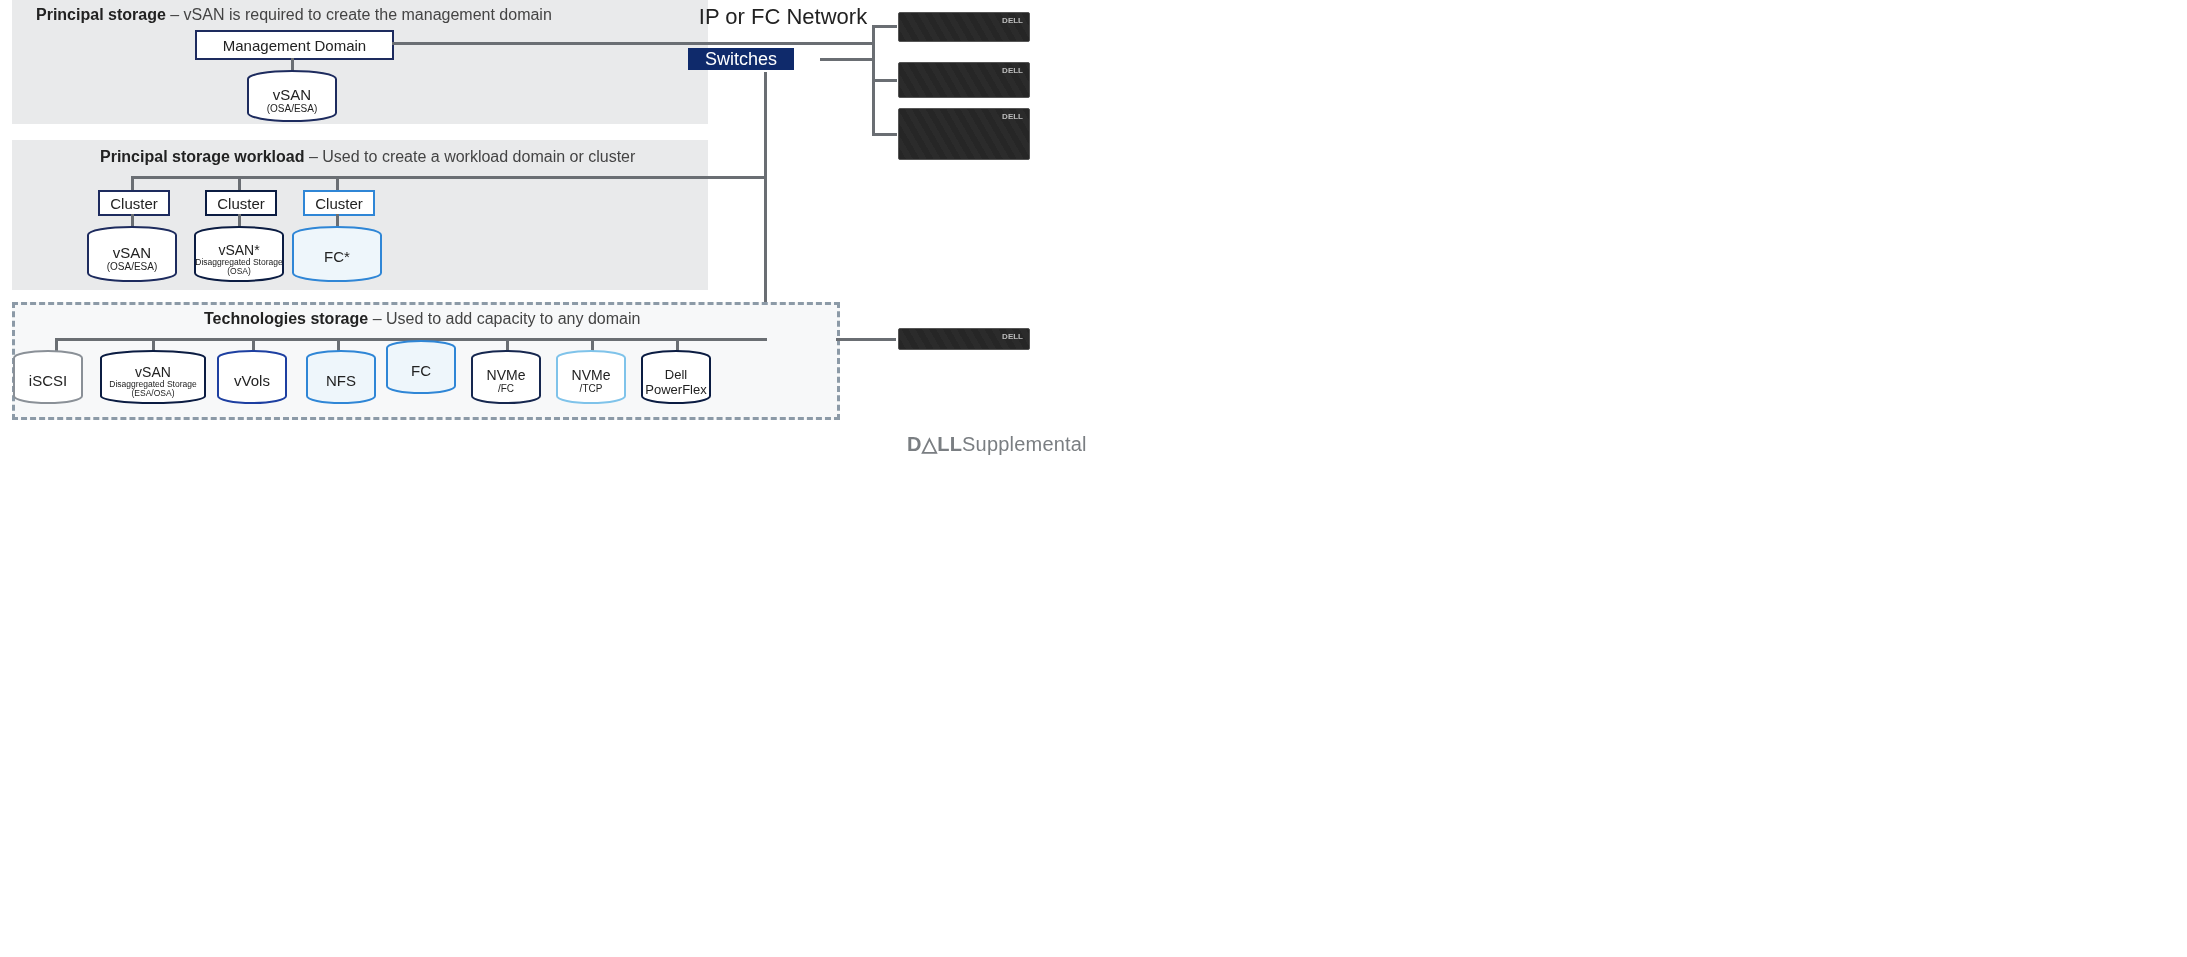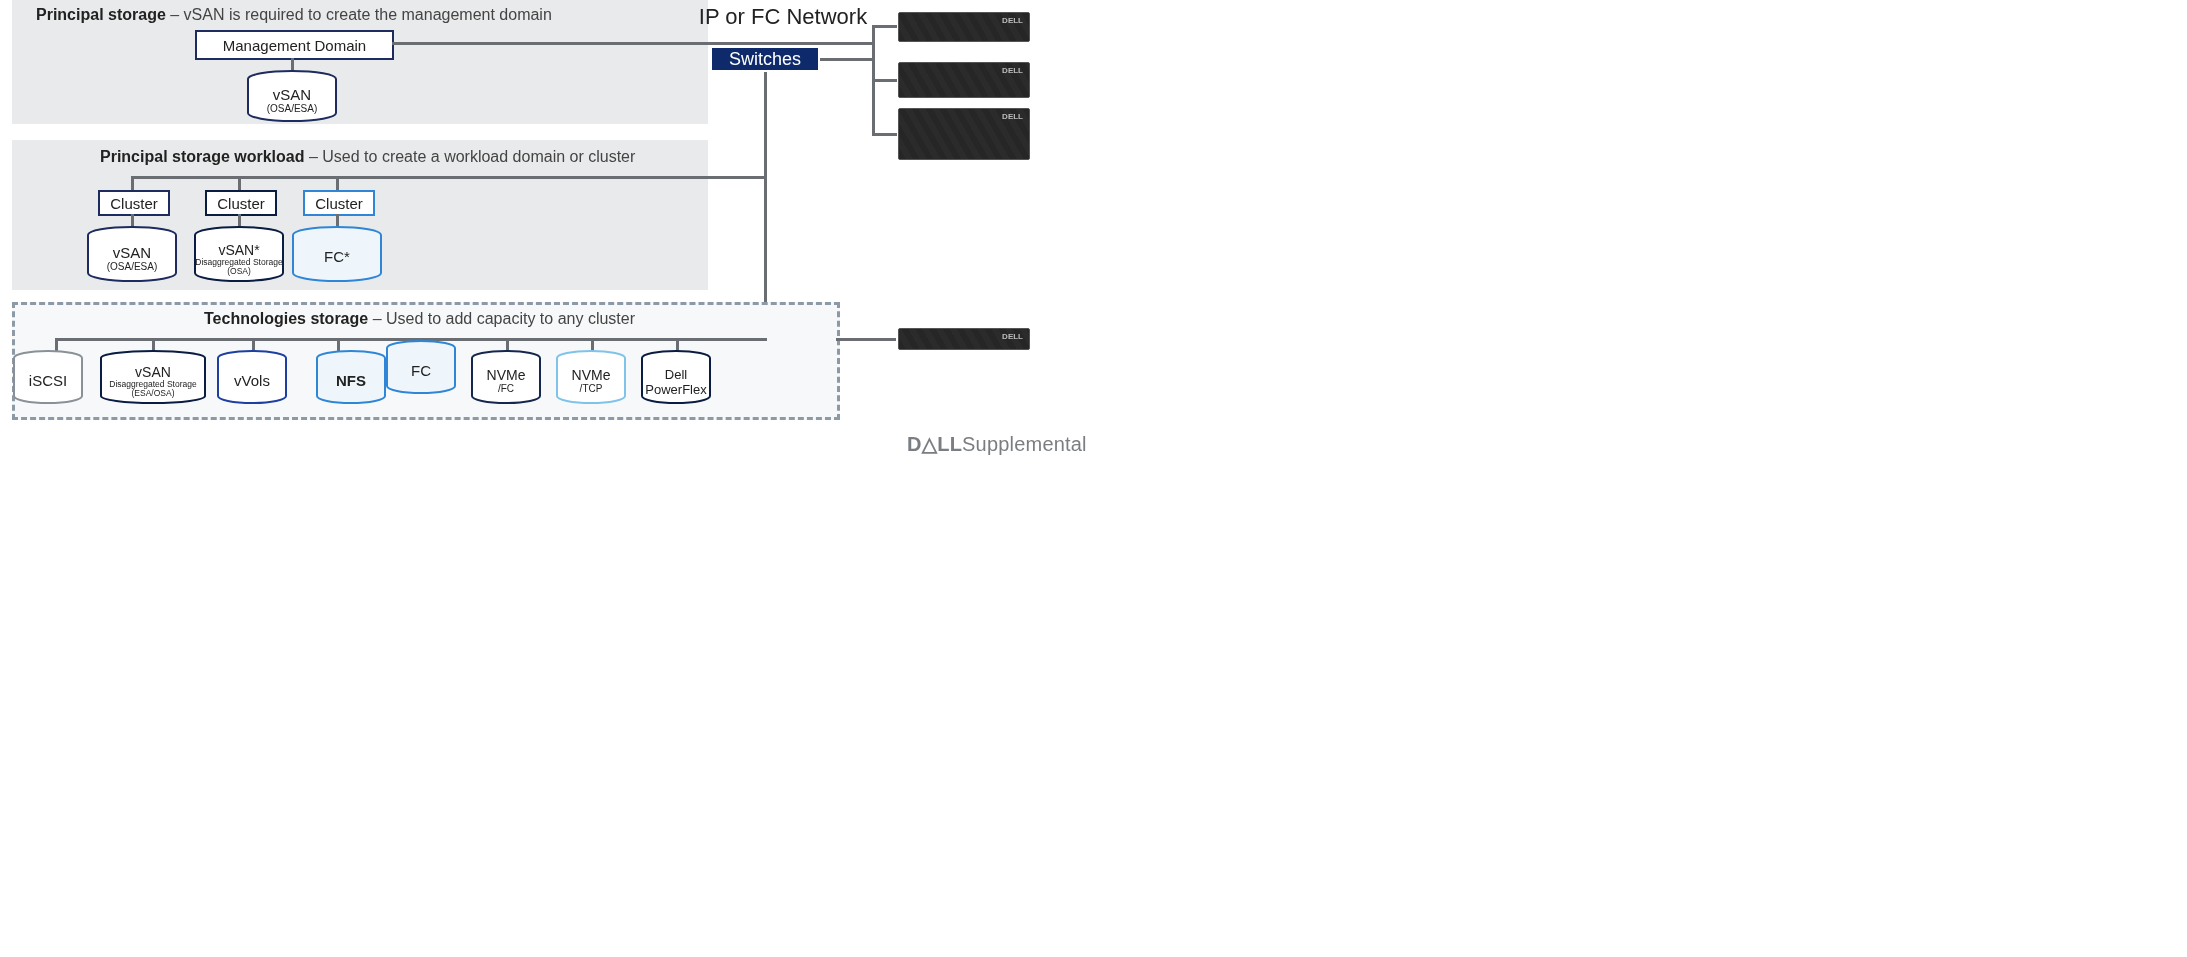--- a/index.html
+++ b/index.html
@@ -53,21 +53,21 @@
     <div class="lab" style="top:16px;">
       <div class="l1">vSAN</div>
       <div class="l2">(OSA/ESA)</div>
     </div>
   </div>
 
   <div class="line lineH" style="left:392px;top:42px;width:320px;"></div>
 
   <div class="netlabel" style="left:688px;top:4px;width:190px;">IP or FC Network</div>
   <div class="line lineH" style="left:710px;top:42px;width:165px;"></div>
-  <div class="switches" style="left:712px;top:48px;width:106px;height:22px;">
+  <div class="switches" style="left:688px;top:48px;width:106px;height:22px;">
     <span>Switches</span>
   </div>
 
   <div class="line lineH" style="left:820px;top:58px;width:55px;"></div>
   <div class="line lineV" style="left:872px;top:25px;height:110px;"></div>
   <div class="line lineH" style="left:872px;top:25px;width:25px;"></div>
   <div class="line lineH" style="left:872px;top:79px;width:25px;"></div>
   <div class="line lineH" style="left:872px;top:133px;width:25px;"></div>
 
   <div class="line lineV" style="left:764px;top:72px;height:268px;"></div>
@@ -134,21 +134,21 @@
         <ellipse cx="46" cy="9" rx="44" ry="8" fill="#eef6fb" stroke="#2f86d6" stroke-width="2"></ellipse>
         <path d="M2 9 V47 A44 8 0 0 0 90 47 V9" fill="#eef6fb" stroke="#2f86d6" stroke-width="2"></path>
       </svg>
     <div class="lab" style="top:22px;">
         <div class="l1">FC*</div>
       </div>
   </div>
 
   <div class="panel-dashed" style="left:12px;top:302px;width:822px;height:112px;"></div>
   <div class="hdr" style="left:204px;top:310px;">
-    <b>Technologies storage</b><span> – Used to add capacity to any cluster</span>
+    <b>Technologies storage</b><span> – Used to add capacity to any domain</span>
   </div>
 
   <div class="line lineH" style="left:55px;top:338px;width:712px;"></div>
 
   <div class="line lineH" style="left:836px;top:338px;width:60px;"></div>
 
   <div class="line lineV" style="left:55px;top:338px;height:14px;"></div>
   <div class="line lineV" style="left:152px;top:338px;height:14px;"></div>
   <div class="line lineV" style="left:252px;top:338px;height:14px;"></div>
   <div class="line lineV" style="left:337px;top:338px;height:14px;"></div>
@@ -178,21 +178,21 @@
   </div>
   <div class="cyl" style="left:216px;top:350px;width:72px;height:54px;">
     <svg width="72" height="54" viewBox="0 0 72 54">
         <ellipse cx="36" cy="8" rx="34" ry="7" fill="#fff" stroke="#1d3fa1" stroke-width="2"></ellipse>
         <path d="M2 8 V46 A34 7 0 0 0 70 46 V8" fill="#fff" stroke="#1d3fa1" stroke-width="2"></path>
       </svg>
     <div class="lab" style="top:22px;">
         <div class="l1">vVols</div>
       </div>
   </div>
-  <div class="cyl" style="left:315px;top:350px;width:72px;height:40px;font-weight:bold;">
+  <div class="cyl" style="left:305px;top:350px;width:72px;height:40px;">
     <svg width="72" height="54" viewBox="0 0 72 54">
         <ellipse cx="36" cy="8" rx="34" ry="7" fill="#eef6fb" stroke="#2f86d6" stroke-width="2"></ellipse>
         <path d="M2 8 V46 A34 7 0 0 0 70 46 V8" fill="#eef6fb" stroke="#2f86d6" stroke-width="2"></path>
       </svg>
     <div class="lab" style="top:22px;">
         <div class="l1">NFS</div>
       </div>
   </div>
   <div class="cyl" style="left:385px;top:340px;width:72px;height:54px;">
     <svg width="72" height="54" viewBox="0 0 72 54">

